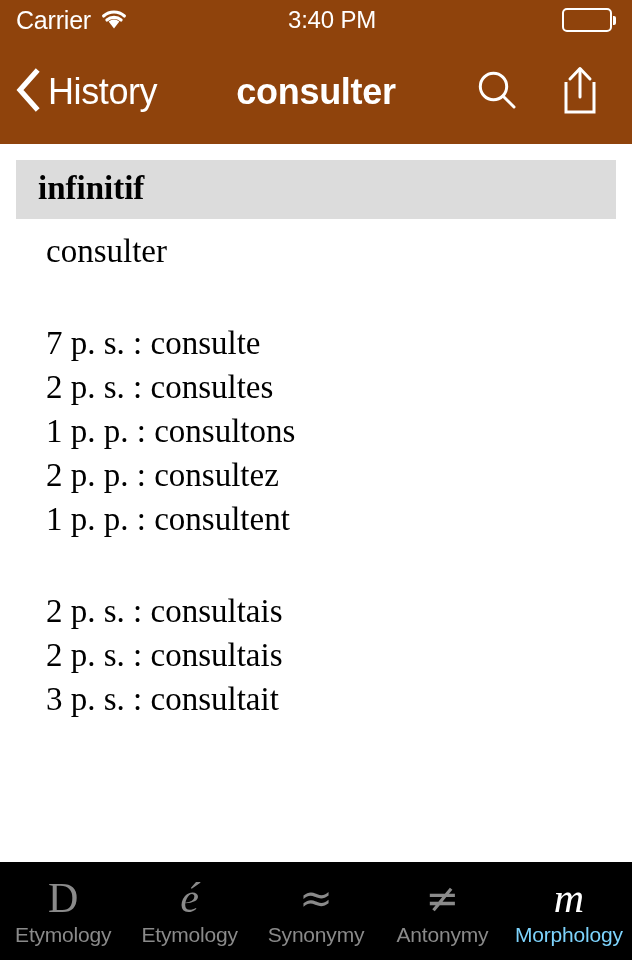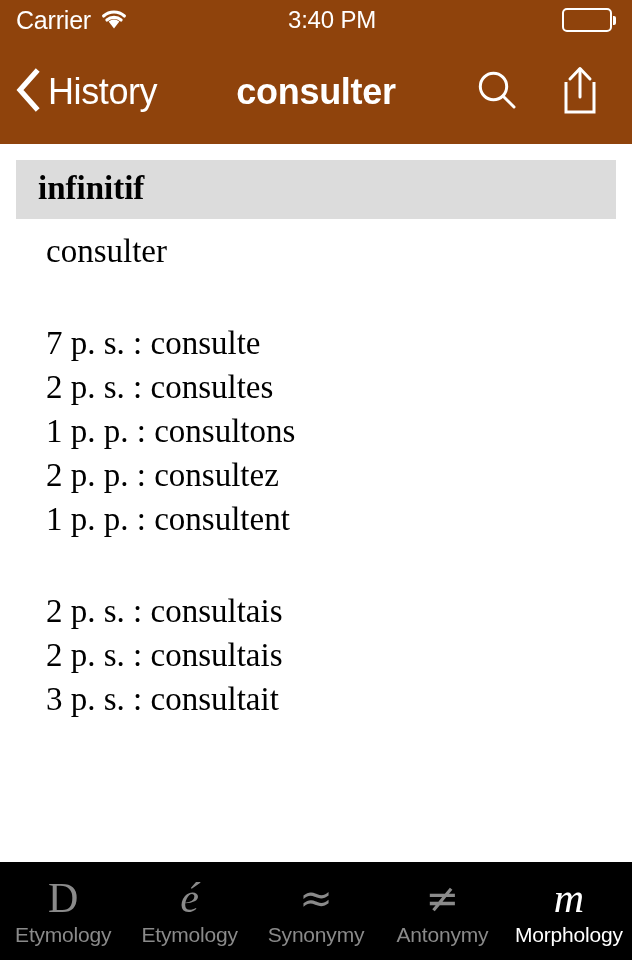--- a/index.html
+++ b/index.html
@@ -114,21 +114,21 @@
     font-family:"Liberation Serif", serif;
     font-size:42px; line-height:44px; height:46px;
     display:flex; align-items:center; justify-content:center;
   }
   .tab-glyph.italic { font-style:italic; }
   .tab-glyph.math { font-family:"DejaVu Sans", sans-serif; font-size:40px; }
   .tab-label {
     font-family:"Liberation Sans", sans-serif;
     font-size:21px; line-height:24px; letter-spacing:-0.2px;
   }
-  .tab.active .tab-label { font-weight:normal; color:#ffffff; }
+  .tab.active .tab-label { font-weight:normal; color:#7dd3fc; }
 </style>
 </head>
 <body>
 
 <div id="app">
 
   <div class="statusbar">
     <div class="status-left">
       <span class="carrier">Carrier</span>
       <span class="wifi-icon">

